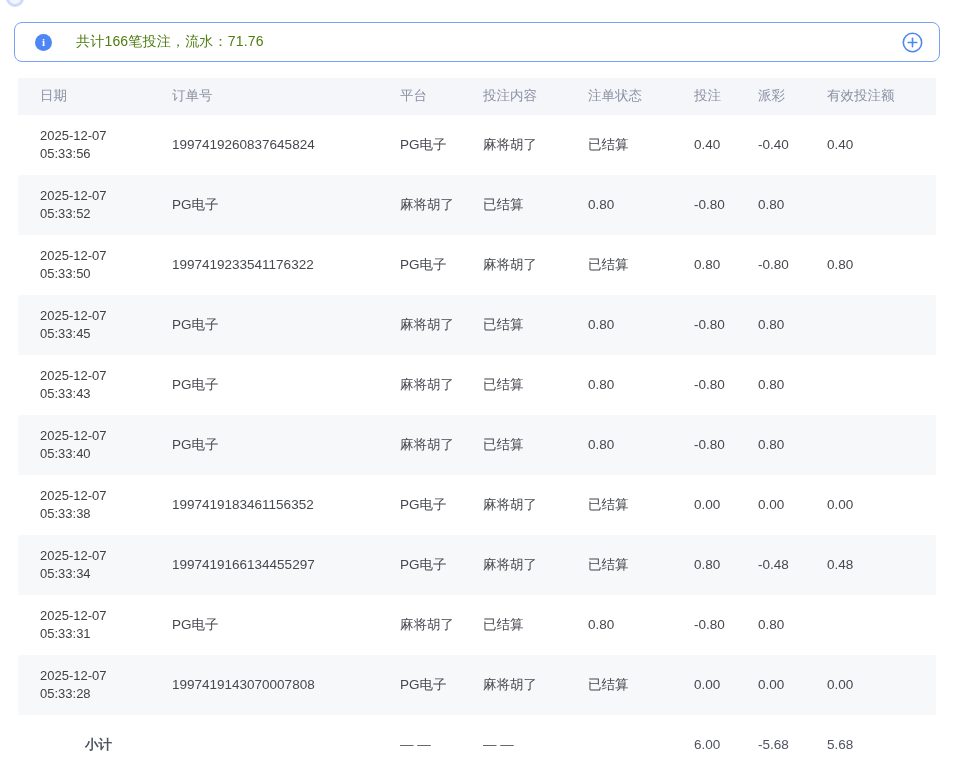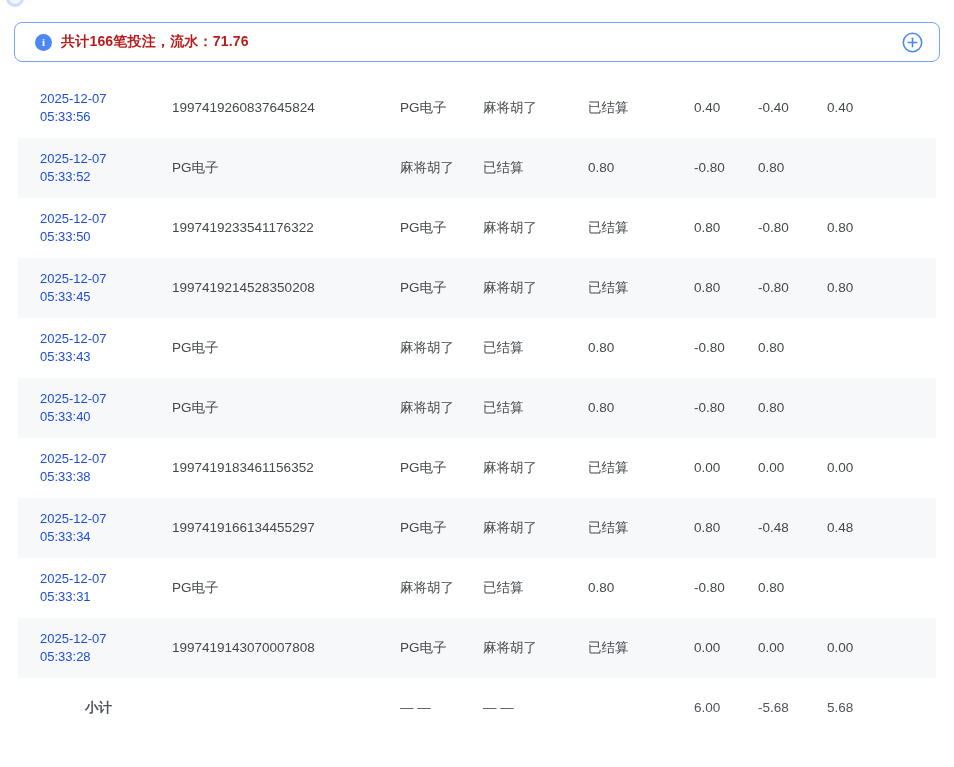--- a/index.html
+++ b/index.html
@@ -29,21 +29,21 @@
     padding: 0 16px 0 20px;
   }
   .info-icon {
     width: 17px; height: 17px; border-radius: 50%;
     background: #4c87f3; color: #fff;
     display: inline-flex; align-items: center; justify-content: center;
     font-size: 11px; font-weight: bold; font-family: "Liberation Serif", "DejaVu Serif", serif;
     flex: 0 0 auto;
   }
   .summary-text {
-    margin-left: 9px; font-size: 14px; color: #b91c1c; letter-spacing: .2px; font-weight: bold;
+    margin-left: 24px; font-size: 14px; color: #4d7c0f; letter-spacing: .2px;
   }
   .expand-icon {
     margin-left: auto; width: 21px; height: 21px;
     display: inline-flex; align-items: center; justify-content: center;
     cursor: pointer; flex: 0 0 auto;
   }
 
   
   .table { position: absolute; left: 18px; top: 78px; width: 918px; }
   .trow, .thead {
@@ -52,21 +52,21 @@
     align-items: center;
   }
   .thead {
     height: 37px; background: #f4f6fa;
     color: #8a90a3; font-size: 13.5px;
   }
   .trow { height: 60px; background: #ffffff; color: #45484e; font-size: 13.5px; }
   .trow.alt { background: #f7f8fa; }
   .c { text-align: left; line-height: 1.35; }
   .c-date { padding-left: 22px; }
-  .date-line { display: block; color: #1d4ed8; font-size: 13px; line-height: 18px; }
+  .date-line { display: block; color: #404040; font-size: 13px; line-height: 18px; }
   .tfoot { background: #ffffff; color: #4e5360; }
   .subtotal-label { padding-left: 67px; font-weight: bold; }
 </style>
 </head>
 <body>
 
 <div class="page">
 
   <div class="clip-fragment"></div>
 
@@ -76,20 +76,30 @@
     <span class="expand-icon">
       <svg width="21" height="21" viewBox="0 0 21 21">
         <circle cx="10.5" cy="10.5" r="9.2" fill="none" stroke="#4c87f3" stroke-width="1.6"></circle>
         <line x1="10.5" y1="6.2" x2="10.5" y2="14.8" stroke="#4c87f3" stroke-width="1.6" stroke-linecap="round"></line>
         <line x1="6.2" y1="10.5" x2="14.8" y2="10.5" stroke="#4c87f3" stroke-width="1.6" stroke-linecap="round"></line>
       </svg>
     </span>
   </div>
 
   <div class="table">
+    <div class="thead">
+      <div class="c c-date">日期</div>
+      <div class="c">订单号</div>
+      <div class="c">平台</div>
+      <div class="c">投注内容</div>
+      <div class="c">注单状态</div>
+      <div class="c">投注</div>
+      <div class="c">派彩</div>
+      <div class="c">有效投注额</div>
+    </div>
 
     <div id="table-body">
   <div class="trow">
     <div class="c c-date">
       <span class="date-line">2025-12-07</span>
       <span class="date-line">05:33:56</span>
     </div>
     <div class="c">1997419260837645824</div>
     <div class="c">PG电子</div>
     <div class="c">麻将胡了</div>
@@ -124,21 +134,20 @@
     <div class="c">0.80</div>
     <div class="c">-0.80</div>
     <div class="c">0.80</div>
   </div>
 
   <div class="trow alt">
     <div class="c c-date">
       <span class="date-line">2025-12-07</span>
       <span class="date-line">05:33:45</span>
     </div>
-    <div class="c">1997419214528350208</div>
     <div class="c">PG电子</div>
     <div class="c">麻将胡了</div>
     <div class="c">已结算</div>
     <div class="c">0.80</div>
     <div class="c">-0.80</div>
     <div class="c">0.80</div>
   </div>
 
   <div class="trow">
     <div class="c c-date">

